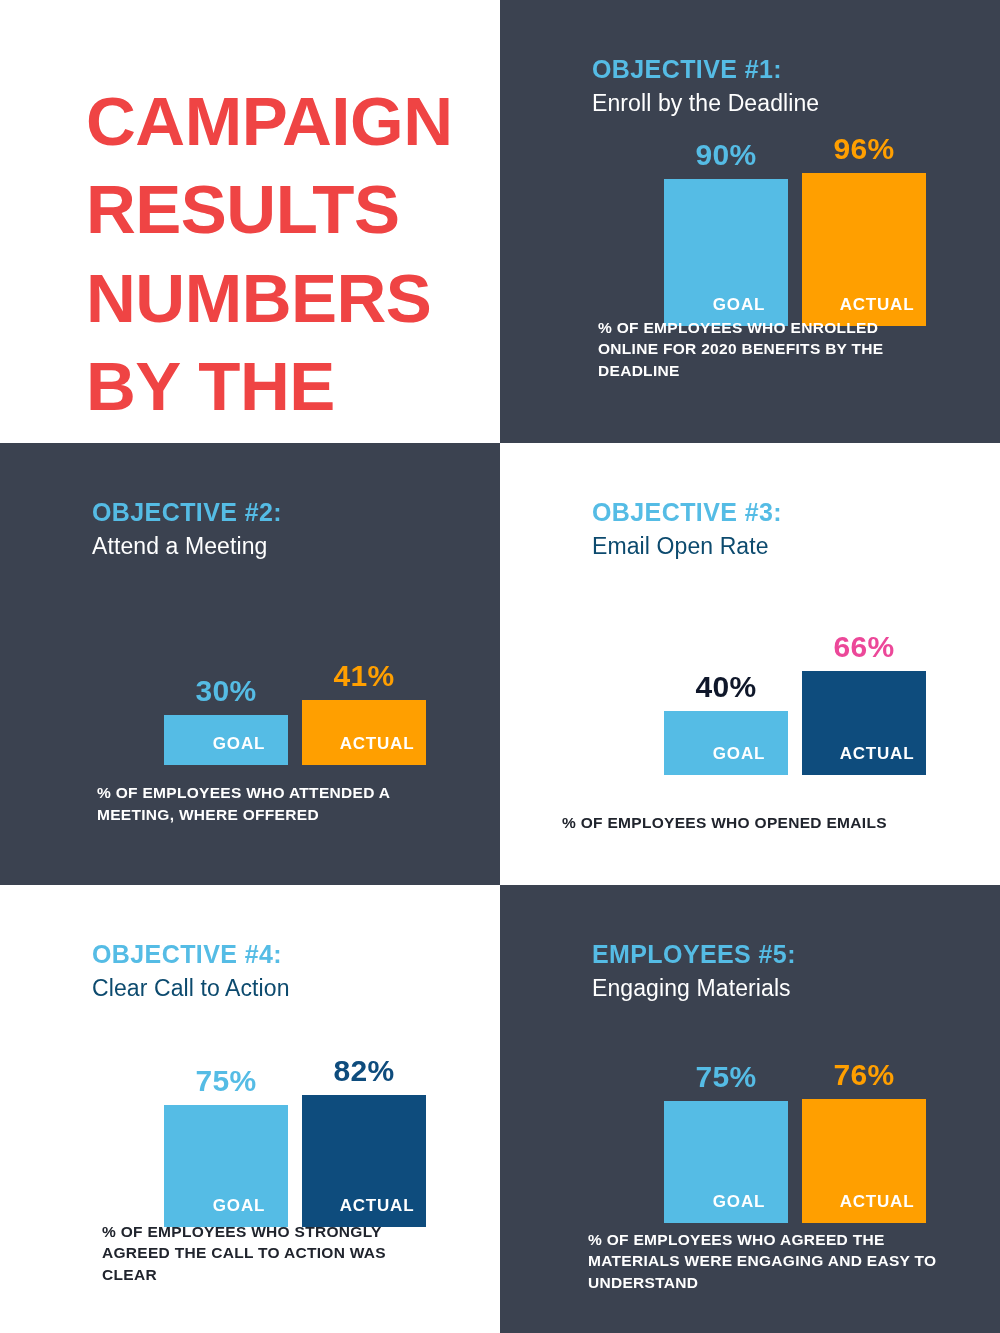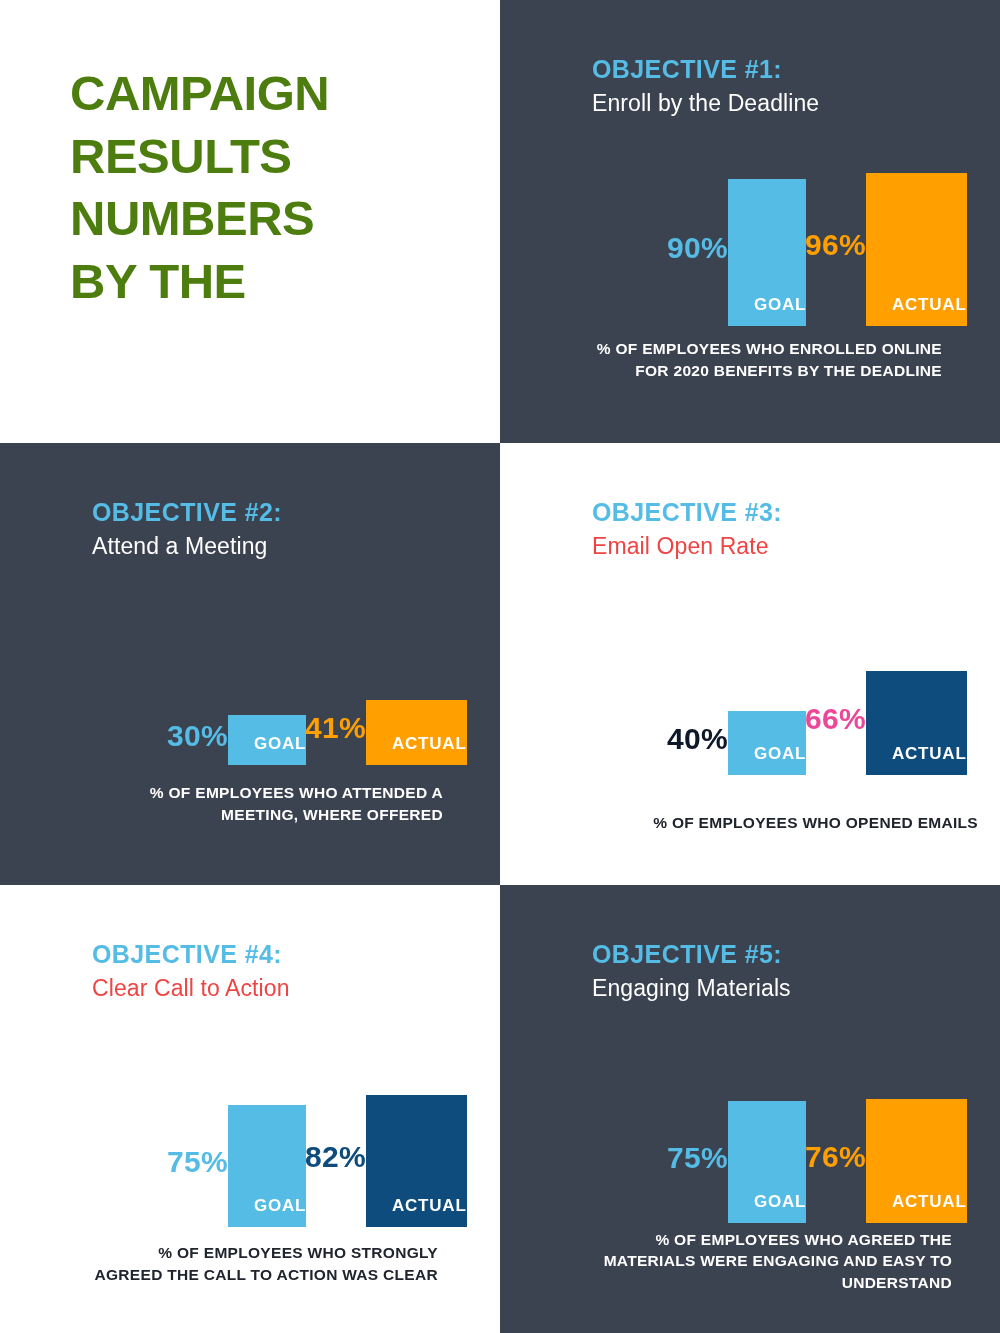--- a/index.html
+++ b/index.html
@@ -15,79 +15,79 @@
     grid-template-columns:500px 500px;
     grid-template-rows:443px 442px 448px;
   }
   .panel{position:relative;overflow:hidden;box-sizing:border-box;}
   .panel.dark{background:#3b4250;}
   .panel.light{background:#ffffff;}
 
   
   .title-panel{padding:62px 0 0 70px;}
   .title-text{
-    color:#4d7c0f;
-    font-size:49px;
+    color:#ef4444;
+    font-size:69px;
     font-weight:bold;
     line-height:1.28;
     letter-spacing:-0.5px;
-    margin:0;
+    margin:16px;
   }
   .title-text span{display:block;}
 
   
   .obj-inner{
     position:absolute;
     left:0;right:0;top:0;bottom:0;
     display:flex;flex-direction:column;margin-left:24px;
   }
   .obj-head{padding-left:68px;padding-top:56px;}
   .obj-kicker{
     font-size:25px;font-weight:bold;letter-spacing:0.4px;
     color:#55bce5;margin:0 0 6px 0;line-height:1.1;
   }
   .obj-sub{
     font-size:23px;font-weight:normal;margin:0;line-height:1.2;
     letter-spacing:0.1px;
   }
   .panel.dark .obj-sub{color:#ffffff;}
-  .panel.light .obj-sub{color:#ef4444;}
+  .panel.light .obj-sub{color:#0c4a6e;}
 
   .chart-area{
     flex:1 1 auto;
     position:relative;
   }
   .bars{
     position:absolute;
     display:flex;
     align-items:flex-end;
     gap:20px;
   }
   .bar-col{
-    display:flex;flex-direction:row;align-items:center;
+    display:flex;flex-direction:column;align-items:center;
     width:118px;
   }
   .bar-value{
     font-size:30px;font-weight:bold;line-height:1;
     margin-bottom:9px;letter-spacing:0.3px;
   }
   .bar-rect{
     width:98px;
     position:relative;
     display:flex;align-items:flex-end;justify-content:center;padding-left:26px;
   }
   .bar-label{
     font-size:17px;font-weight:bold;color:#ffffff;
     letter-spacing:0.8px;padding-bottom:11px;
   }
   .cap{
     position:absolute;
     font-size:15.5px;font-weight:bold;line-height:1.38;
-    letter-spacing:0.3px;text-align:right;
-    left:4px;right:0;
+    letter-spacing:0.3px;text-align:left;
+    left:16px;right:0;
   }
   .panel.dark .cap{color:#ffffff;}
   .panel.light .cap{color:#20242d;}
 </style>
 </head>
 <body>
 
 <div class="grid">
 
   <div class="panel light title-panel">
@@ -199,21 +199,21 @@
           </div>
         </div>
         <div class="cap" style="bottom:48px;padding:0 62px;">% OF EMPLOYEES WHO STRONGLY AGREED THE CALL TO ACTION WAS CLEAR</div>
       </div>
     </div>
   </div>
 
   <div class="panel dark">
     <div class="obj-inner">
       <div class="obj-head">
-        <p class="obj-kicker">OBJECTIVE #5:</p>
+        <p class="obj-kicker">EMPLOYEES #5:</p>
         <p class="obj-sub">Engaging Materials</p>
       </div>
       <div class="chart-area">
         <div class="bars" style="left:143px; bottom:110px;">
           <div class="bar-col">
             <div class="bar-value" style="color:#55bce5;">75%</div>
             <div class="bar-rect" style="height:122px;background:#55bce5;">
               <span class="bar-label">GOAL</span>
             </div>
           </div>

